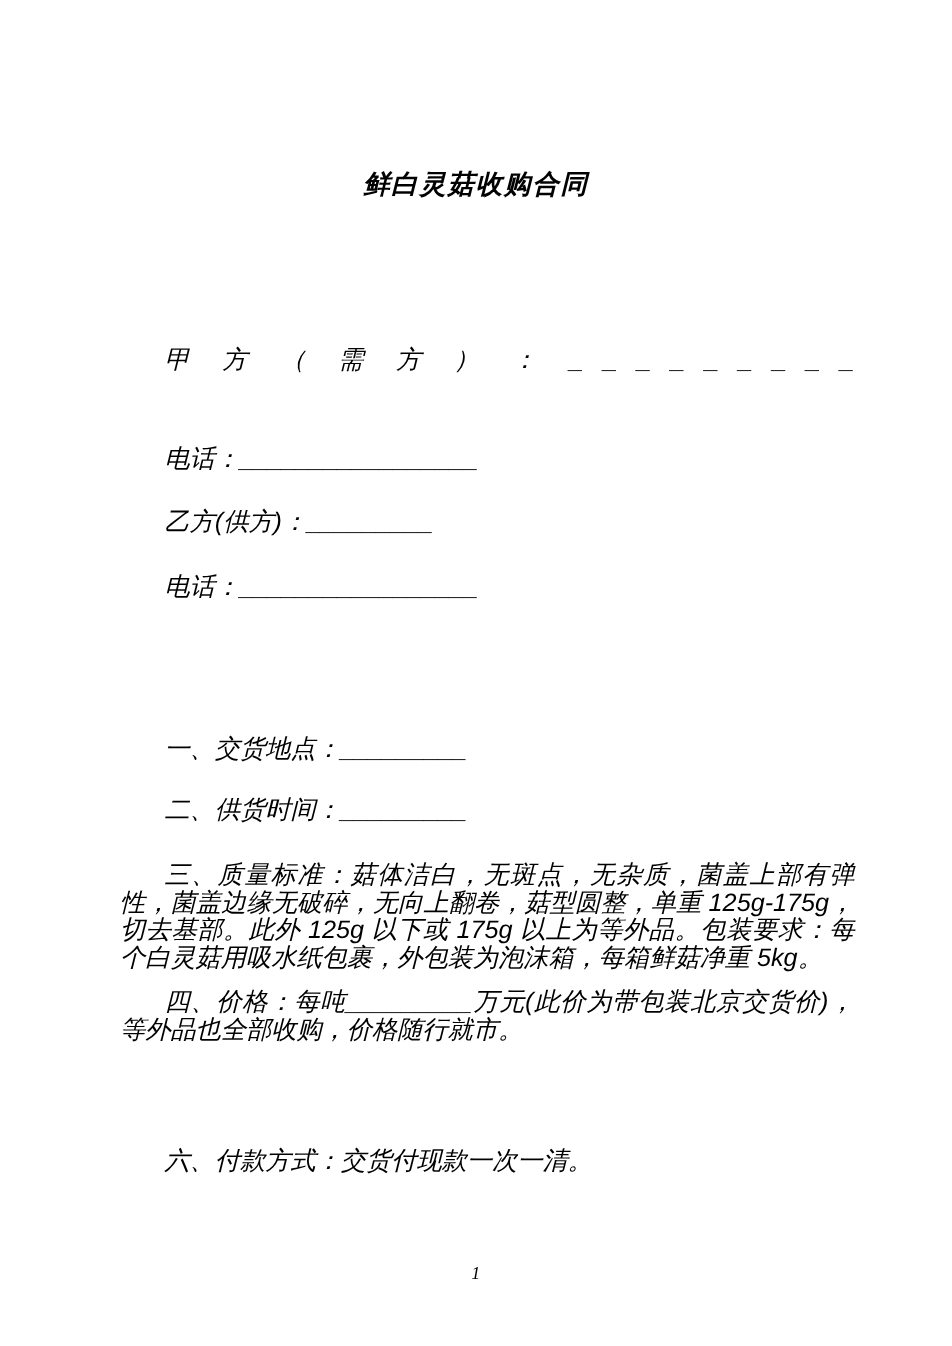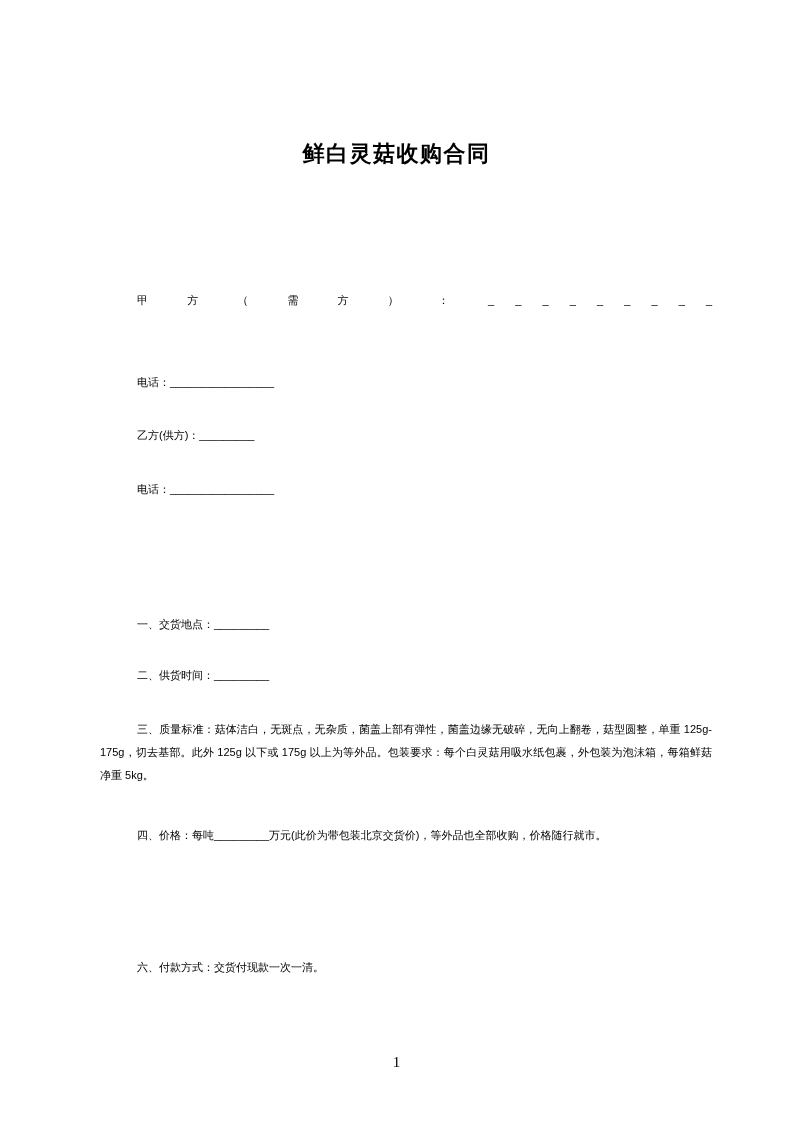--- a/index.html
+++ b/index.html
@@ -5,37 +5,38 @@
 <style>
   html, body { margin: 0; padding: 0; background: #ffffff; }
   .page {
     position: relative;
     width: 793px;
     height: 1082px;
     background: #ffffff;
     color: #000000;
     font-family: "Liberation Sans", "DejaVu Sans", sans-serif;
     overflow: hidden;
+    font-style: italic;
   }
   .title {
     position: absolute;
     top: 139px;
     left: 0;
     width: 100%;
     text-align: center;
     font-size: 22px;
     line-height: 30px;
     font-weight: bold;
     letter-spacing: 1.5px;
   }
   .block {
     position: absolute;
     left: 100px;
     width: 612px;
-    font-size: 11px;
+    font-size: 21px;
     line-height: 23px;
     text-indent: 37px;
     white-space: normal;
   }
   .para { text-align: justify; }
   .distributed {
     text-align: justify;
     text-align-last: justify;
   }
   .pagenum {

